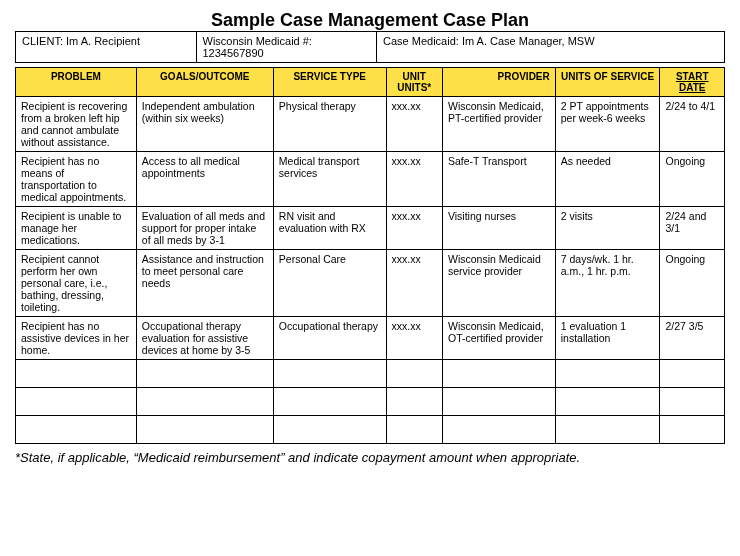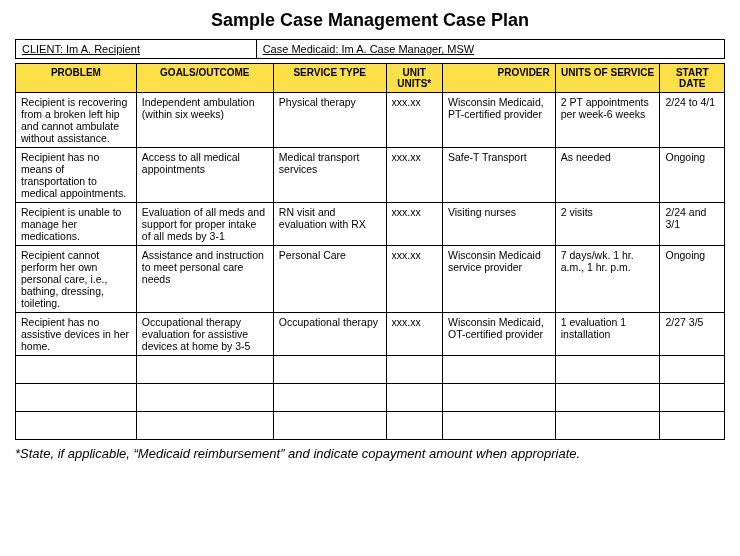--- a/index.html
+++ b/index.html
@@ -9,30 +9,28 @@
       background: #fff;
       width: 740px;
       min-height: 556px;
       padding: 10px 15px;
       color: #000;
     }
     h1 {
       text-align: center;
       font-size: 18px;
       font-weight: bold;
-      margin-bottom: 8px;
     }
     .info-block {
       border: 1px solid #000;
       margin-bottom: 2px;
     }
     .info-row {
       display: flex;
       border-bottom: 1px solid #000;
-      text-decoration: underline;
     }
     .info-row:last-child {
       border-bottom: none;
     }
     .info-cell {
       padding: 3px 6px;
       border-right: 1px solid #000;
       flex: 1;
     }
     .info-cell:last-child {
@@ -70,32 +68,36 @@
       margin-top: 6px;
       font-size: 13px;
       font-style: italic;
     }
     .col-problem { width: 15%; }
     .col-goals { width: 17%; }
     .col-service { width: 14%; }
     .col-unit { width: 7%; }
     .col-provider { width: 14%; text-align: right; }
     .col-units { width: 13%; }
-    .col-start { width: 8%; }
+    .col-start { width: 8%; text-decoration: underline; }
   </style>
 </head>
 <body>
 
 <h1>Sample Case Management Case Plan</h1>
 
 <div class="info-block">
   <div class="info-row">
     <div class="info-cell">
       <span>CLIENT:</span>
       <span>Im A. Recipient</span>
+    </div>
+    <div class="info-cell">
+      <span>Wisconsin Medicaid #:</span>
+      <span>1234567890</span>
     </div>
     <div class="info-cell">
       <span>Case Medicaid:</span>
       <span>Im A. Case Manager, MSW</span>
     </div>
   </div>
 </div>
 
 <table>
   <thead>

